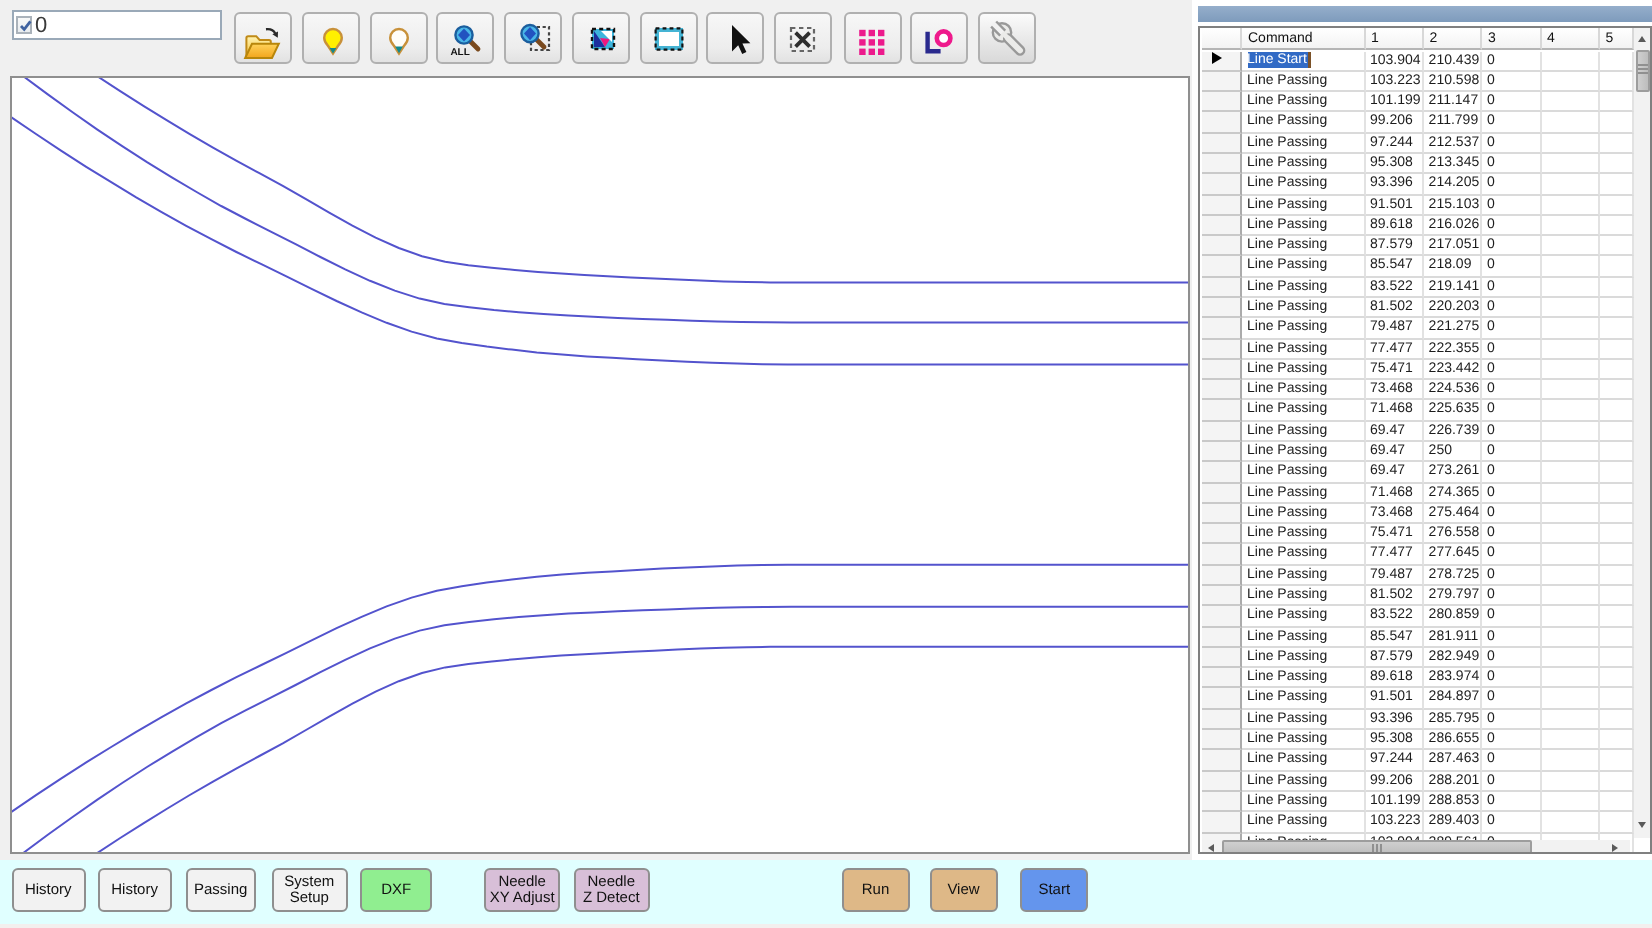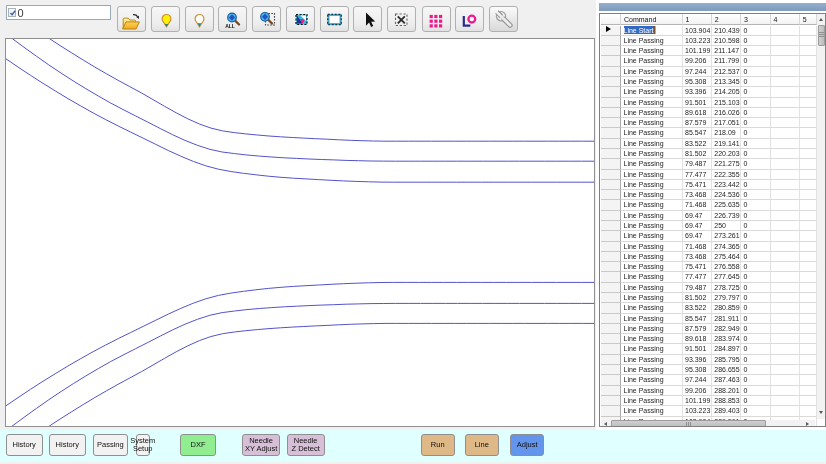--- a/index.html
+++ b/index.html
@@ -473,19 +473,19 @@
   <div class="thumbh" style="left:11px;top:406.5px;width:155px;height:7.5px"></div>
   <div class="abs" style="left:86px;top:408.5px;width:1px;height:4.5px;background:#909090;box-shadow:2px 0 0 #909090,4px 0 0 #909090"></div>
 </div>
 <div class="abs" id="rowarrow"></div>
 
 <div class="abs" id="bottombar"></div>
 <div class="abs" id="bottomedge"></div>
 <div class="bb" style="left:5.5px;width:37.3px">History</div>
 <div class="bb" style="left:48.9px;width:36.8px">History</div>
 <div class="bb" style="left:92.5px;width:35.7px">Passing</div>
-<div class="bb" style="left:135.7px;width:14px">System<br>Setup</div>
+<div class="bb" style="left:135.7px;width:38px">System<br>Setup</div>
 <div class="bb" style="left:179.8px;width:36.6px;background:#90ee90">DXF</div>
 <div class="bb" style="left:242.2px;width:37.8px;background:#d8bfd8">Needle<br>XY Adjust</div>
 <div class="bb" style="left:286.6px;width:38.1px;background:#d8bfd8">Needle<br>Z Detect</div>
 <div class="bb" style="left:421px;width:33.5px;background:#deb887">Run</div>
-<div class="bb" style="left:464.5px;width:34.5px;background:#deb887">Line</div>
-<div class="bb" style="left:509.9px;width:34.5px;background:#6495ed">Adjust</div>
+<div class="bb" style="left:464.5px;width:34.5px;background:#deb887">View</div>
+<div class="bb" style="left:509.9px;width:34.5px;background:#6495ed">Start</div>
 
 </body></html>

